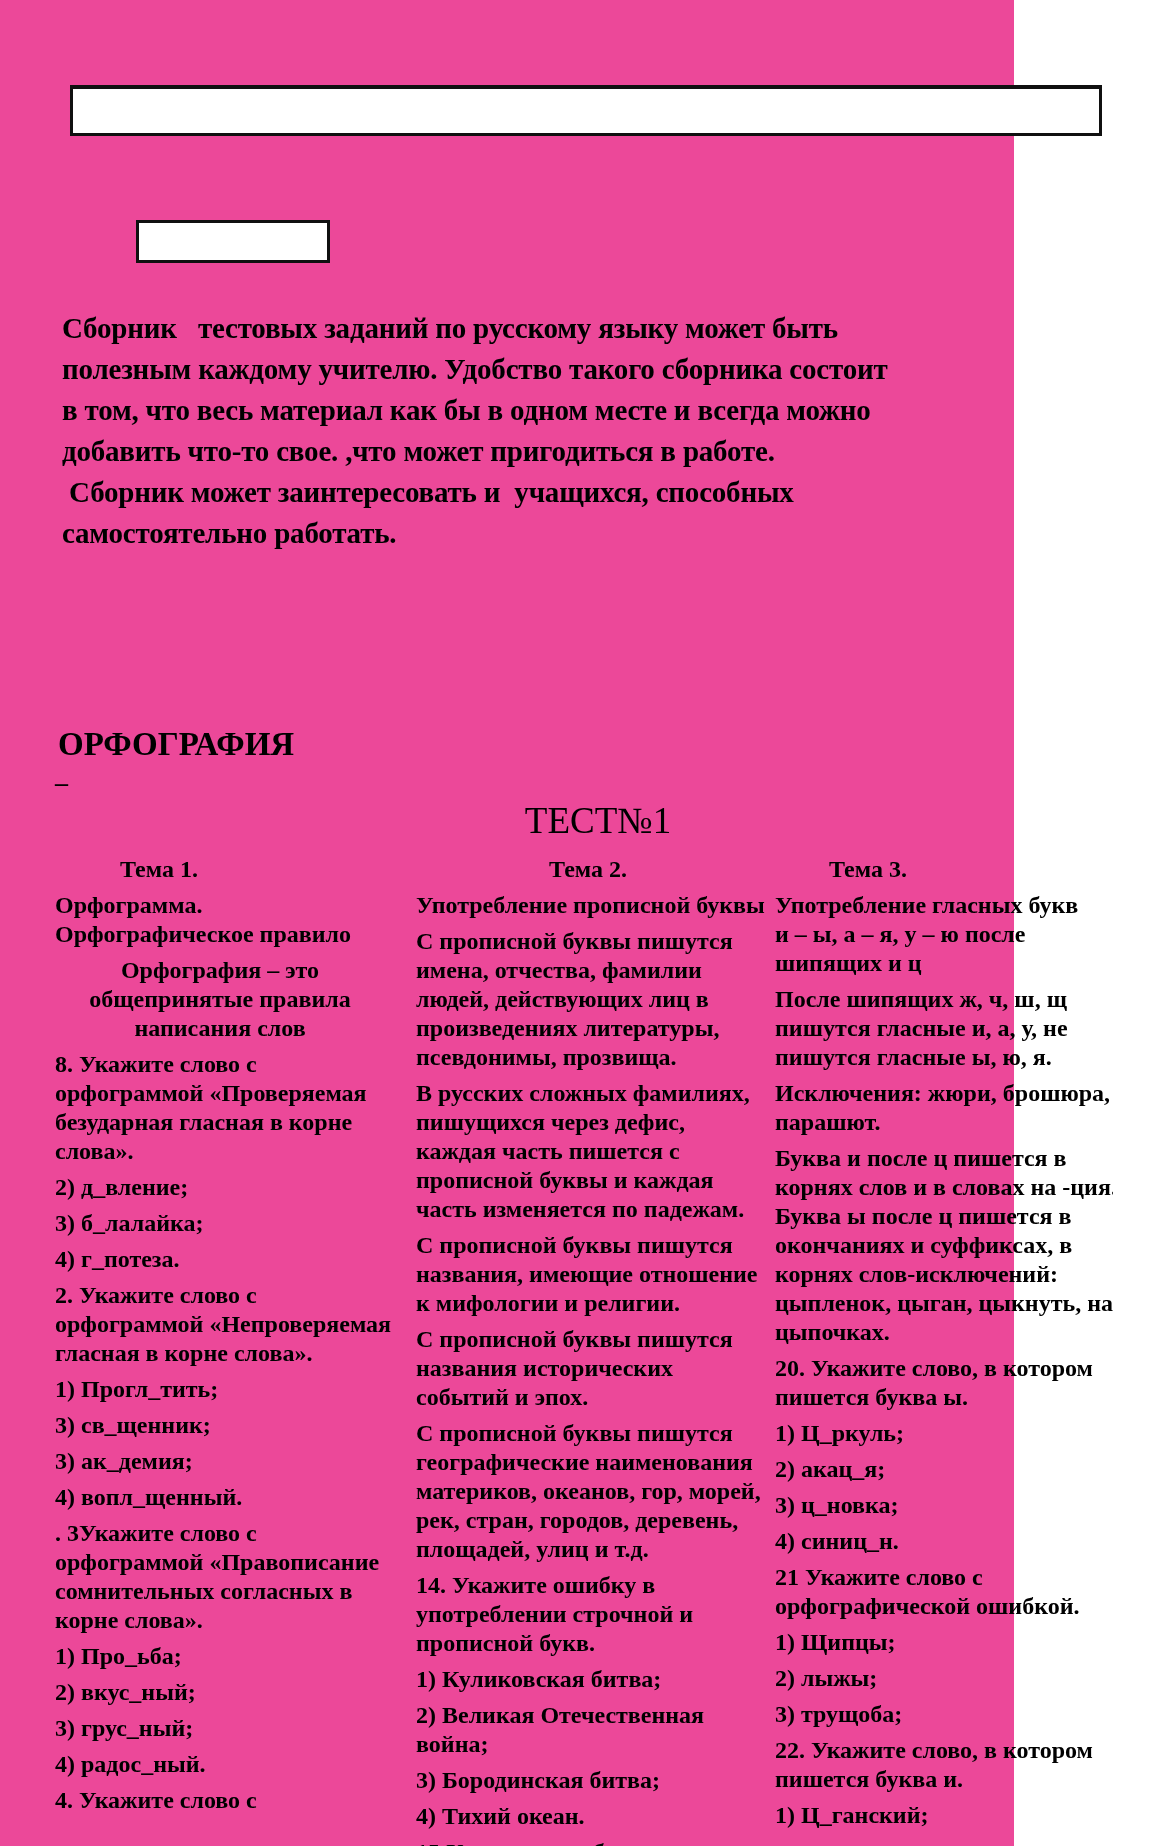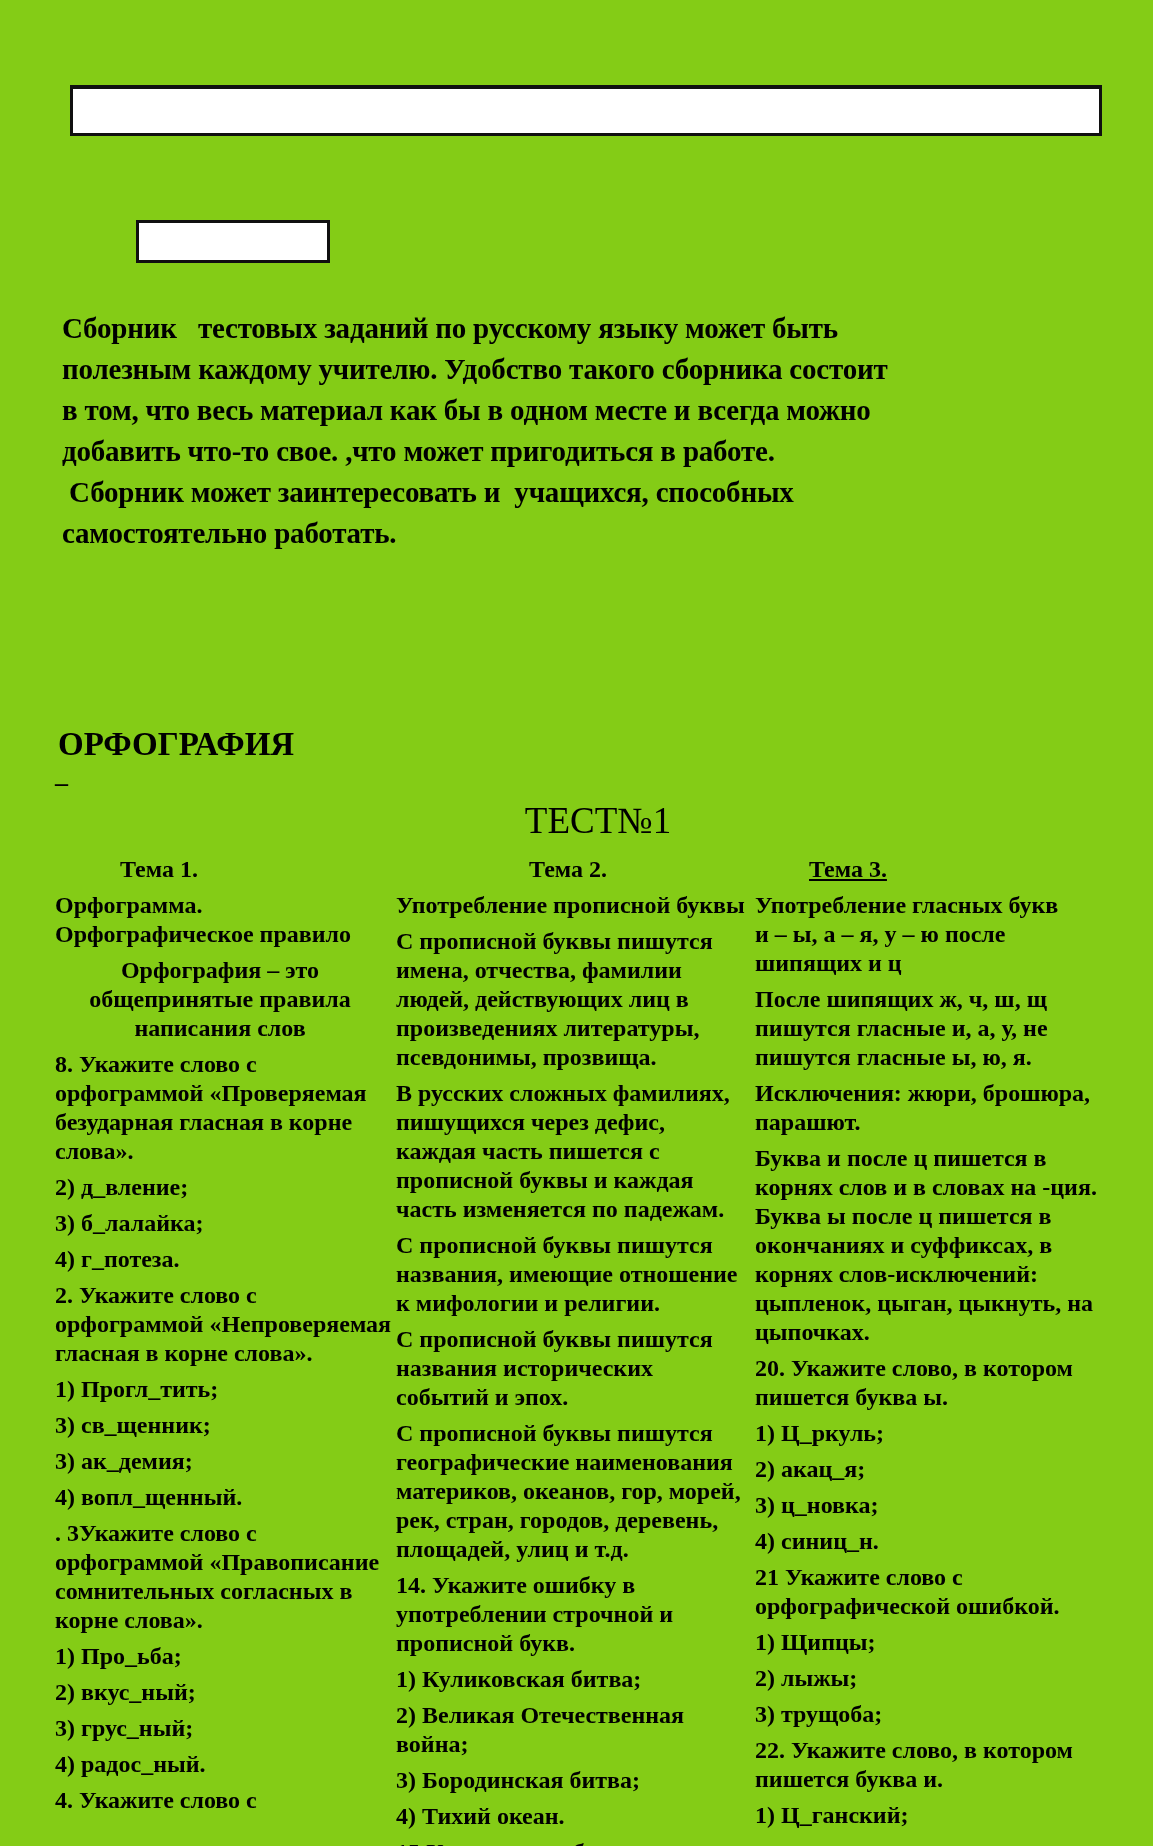--- a/index.html
+++ b/index.html
@@ -1,21 +1,21 @@
 <!DOCTYPE html>
 <html><head>
 <meta charset="utf-8">
 <style>
   html,body{margin:0;padding:0;background:#ffffff;}
   body{
     width:1153px;height:1846px;overflow:hidden;
     font-family:"Liberation Serif","DejaVu Serif",serif;
     color:#000;
   }
-  .page{position:relative;width:1153px;height:1846px;background:#84cc16;}
+  .page{position:relative;width:1014px;height:1846px;background:#ec4899;}
 
   
   .box{position:absolute;background:#fff;border:3px solid #101010;}
   .box-large{left:70px;top:85px;width:1026px;height:44px;border-top-width:4px;}
   .box-small{left:136px;top:220px;width:188px;height:37px;}
 
   
   .intro{
     position:absolute;left:62px;top:308px;width:900px;
     font-size:29px;line-height:41px;font-weight:bold;
@@ -35,28 +35,28 @@
   
   .test-title-wrap{position:absolute;left:40px;top:802px;width:1116px;text-align:center;}
   .test-title{font-size:37px;font-weight:normal;line-height:1;}
 
   
   .columns{
     position:absolute;left:55px;top:855px;width:1058px;height:991px;
     display:flex;overflow:hidden;
   }
   .col{font-size:24px;font-weight:bold;line-height:29px;flex:none;}
-  .col1{width:330px;margin-right:11px;}
+  .col1{width:330px;margin-right:31px;}
   .col2{width:344px;margin-right:15px;}
   .col3{width:352px;}
   .block{margin:0 0 7px 0;white-space:pre;}
   .align-center{text-align:center;}
   .align-indent{padding-left:60px;}
   .col1 .align-indent{padding-left:65px;}
-  .col3 .align-indent{padding-left:54px;text-decoration:underline;}
+  .col3 .align-indent{padding-left:54px;}
 </style>
 </head>
 <body>
 
 <div class="page">
 
   <div class="box box-large"></div>
   <div class="box box-small"></div>
 
   <div class="intro">Сборник   тестовых заданий по русскому языку может быть

